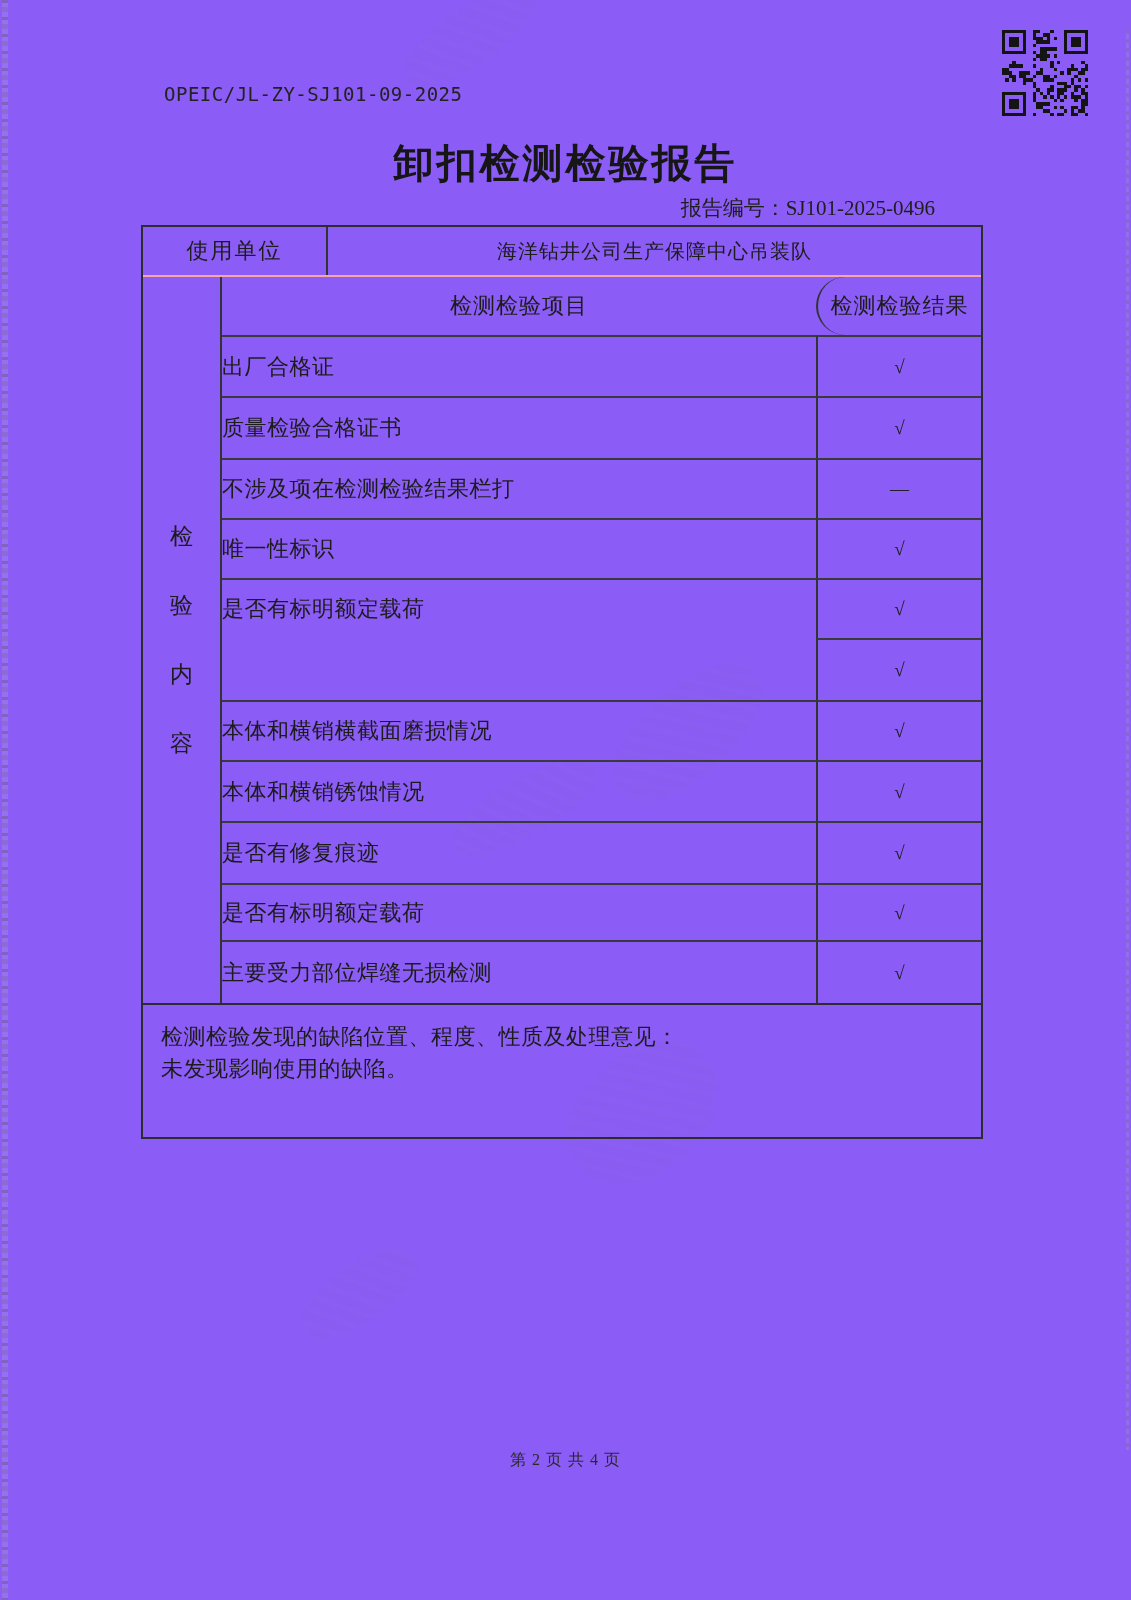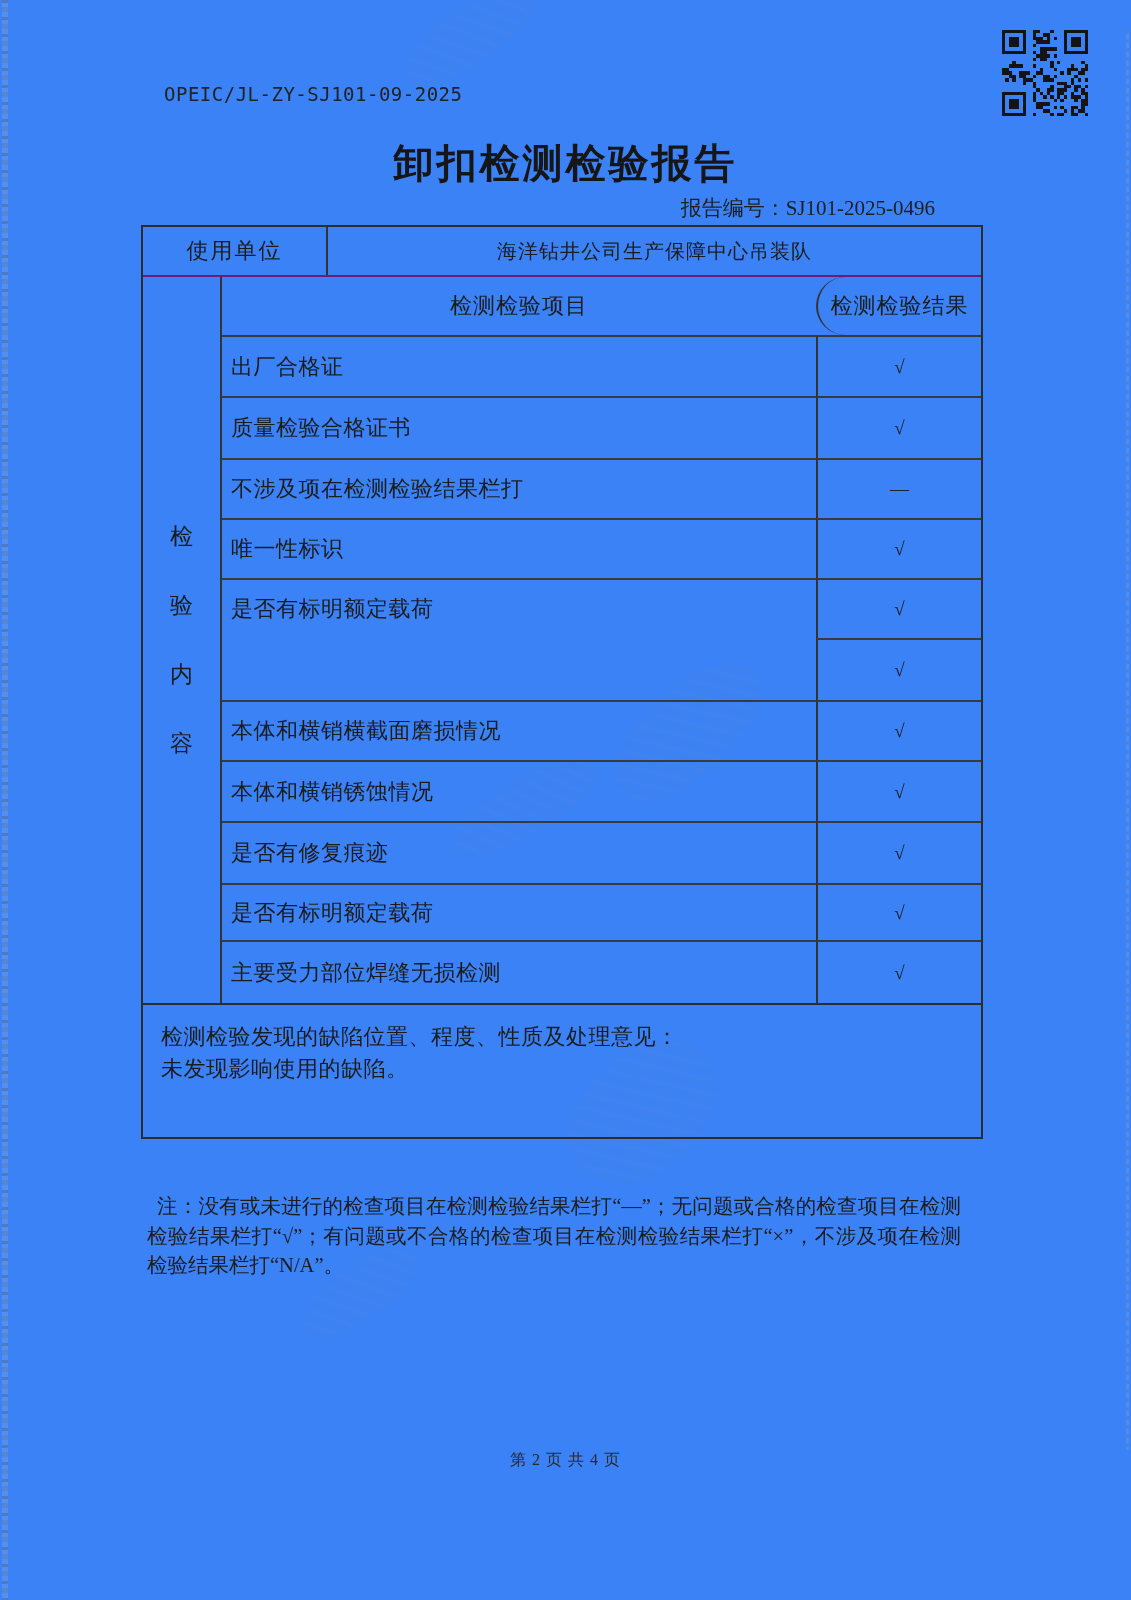--- a/index.html
+++ b/index.html
@@ -4,21 +4,21 @@
 <style>
   * { margin: 0; padding: 0; box-sizing: border-box; }
   html, body { background: #ffffff; }
   body { font-family: "Liberation Serif", serif; color: #1c1c1c; }
 
   .page {
     position: relative;
     width: 1131px;
     height: 1600px;
     margin: 0 auto;
-    background: #3b82f6;
+    background: #8b5cf6;
     overflow: hidden;
   }
 
   
   .edge-left {
     position: absolute; left: 2px; top: 0; width: 6px; height: 1600px;
     background: repeating-linear-gradient(to bottom,
       rgba(110,110,110,.55) 0 3px,
       rgba(200,200,200,.25) 3px 7px,
       rgba(140,140,140,.45) 7px 12px,
@@ -65,21 +65,21 @@
     position: absolute; top: 194px; right: 196px;
     font-size: 21px; color: #1e1e1e;
   }
 
   
   .doc-table {
     position: absolute; left: 141px; top: 225px; width: 842px;
     border: 2px solid #2c2c2c;
     background: transparent;
   }
-  .info-row { display: flex; border-bottom: 2px solid #701a75; }
+  .info-row { display: flex; border-bottom: 2px solid #fca5a5; }
   .info-row.r1 { height: 50px; }
   .info-row.r2 { height: 48px; }
   .info-label {
     width: 185px; border-right: 2px solid #333;
     display: flex; align-items: center; justify-content: center;
     font-size: 22px; letter-spacing: 2px;
   }
   .info-value {
     flex: 1; display: flex; align-items: center; justify-content: center;
     font-size: 20px; letter-spacing: 1px;
@@ -98,21 +98,21 @@
   }
   .hdr-item, .hdr-result {
     display: flex; align-items: center; justify-content: center;
     font-size: 22px; font-weight: 400; letter-spacing: 1px;
   }
   .hdr-result { border-left: 2px solid #333; border-radius: 29px; }
   .cell-item {
     grid-column: 2;
     border-top: 2px solid #3a3a3a;
     display: flex; align-items: center;
-    padding-left: 9px; font-size: 22px; letter-spacing: .5px;
+    font-size: 22px; letter-spacing: .5px;
   }
   .cell-result {
     grid-column: 3;
     border-top: 2px solid #3a3a3a; border-left: 2px solid #333;
     display: flex; align-items: center; justify-content: center;
     font-size: 19px;
   }
 
   .defect-cell {
     border-top: 2px solid #2c2c2c;
@@ -374,17 +374,16 @@
       <div class="cell-item">主要受力部位焊缝无损检测</div>
       <div class="cell-result">√</div>
     </div>
 
     <div class="defect-cell">
       <div>检测检验发现的缺陷位置、程度、性质及处理意见：</div>
       <div>未发现影响使用的缺陷。</div>
     </div>
   </div>
 
-  <div class="note">注：没有或未进行的检查项目在检测检验结果栏打“—”；无问题或合格的检查项目在检测检验结果栏打“√”；有问题或不合格的检查项目在检测检验结果栏打“×”，不涉及项在检测检验结果栏打“N/A”。</div>
 
   <div class="footer">第 2 页 共 4 页</div>
 
 </div>
 
 </body></html>

